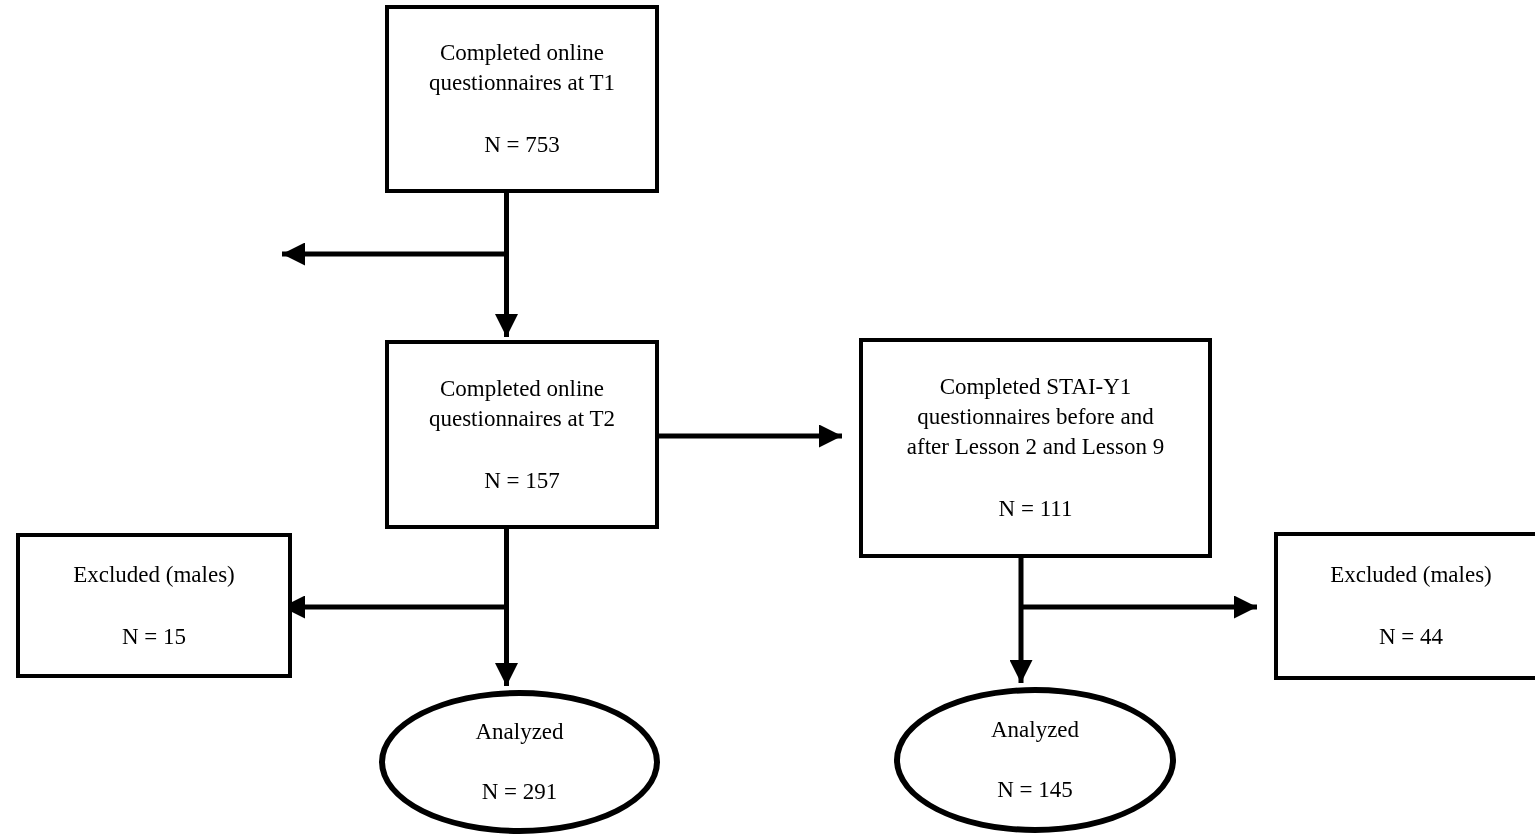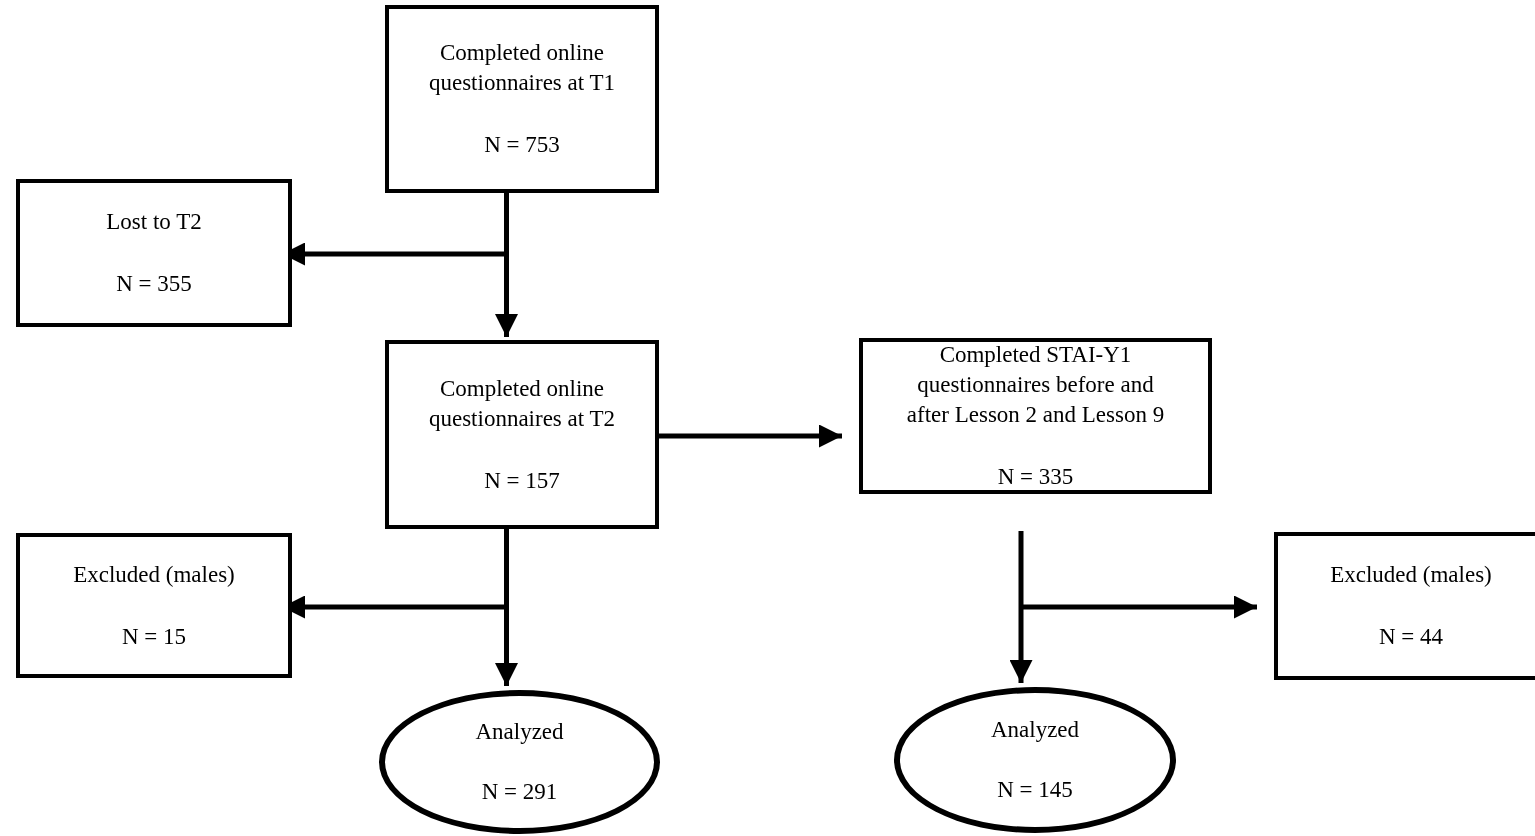--- a/index.html
+++ b/index.html
@@ -41,21 +41,21 @@
   .node .title {
     white-space: pre-line;
   }
   .node .nval {
     white-space: nowrap;
   }
   
   #box-t1        { left: 371px;  top: 5px;   width: 274px; height: 188px; }
   #box-lost      { left: 2px;    top: 179px; width: 276px; height: 148px; }
   #box-t2        { left: 371px;  top: 340px; width: 274px; height: 189px; }
-  #box-stai      { left: 845px;  top: 338px; width: 353px; height: 156px; }
+  #box-stai      { left: 845px;  top: 338px; width: 353px; height: 220px; }
   #box-excl-l    { left: 2px;    top: 533px; width: 276px; height: 145px; }
   #box-excl-r    { left: 1260px; top: 532px; width: 274px; height: 148px; }
   #ell-analyzed-l{ left: 365px;  top: 690px; width: 281px; height: 144px; }
   #ell-analyzed-r{ left: 880px;  top: 687px; width: 282px; height: 146px; }
 
   #arrow-layer {
     position: absolute;
     left: 0; top: 0;
     width: 1535px;
     height: 836px;
@@ -81,36 +81,32 @@
     <line x1="1021" y1="531" x2="1021" y2="683" stroke="#000000" stroke-width="5" marker-end="url(#ah)"></line>
     <line x1="1021" y1="607" x2="1257" y2="607" stroke="#000000" stroke-width="5" marker-end="url(#ah)"></line>
   </svg>
 
   <div id="box-t1" class="node rect">
     <div class="title">Completed online
 questionnaires at T1</div>
     <div class="nval">N = 753</div>
   </div>
 
-  <div id="box-lost" class="node rect">
-    <div class="title">Lost to T2</div>
-    <div class="nval">N = 355</div>
-  </div>
 
   <div id="box-t2" class="node rect">
     <div class="title">Completed online
 questionnaires at T2</div>
     <div class="nval">N = 157</div>
   </div>
 
   <div id="box-stai" class="node rect">
     <div class="title">Completed STAI-Y1
 questionnaires before and
 after Lesson 2 and Lesson 9</div>
-    <div class="nval">N = 335</div>
+    <div class="nval">N = 111</div>
   </div>
 
   <div id="box-excl-l" class="node rect">
     <div class="title">Excluded (males)</div>
     <div class="nval">N = 15</div>
   </div>
 
   <div id="box-excl-r" class="node rect">
     <div class="title">Excluded (males)</div>
     <div class="nval">N = 44</div>

